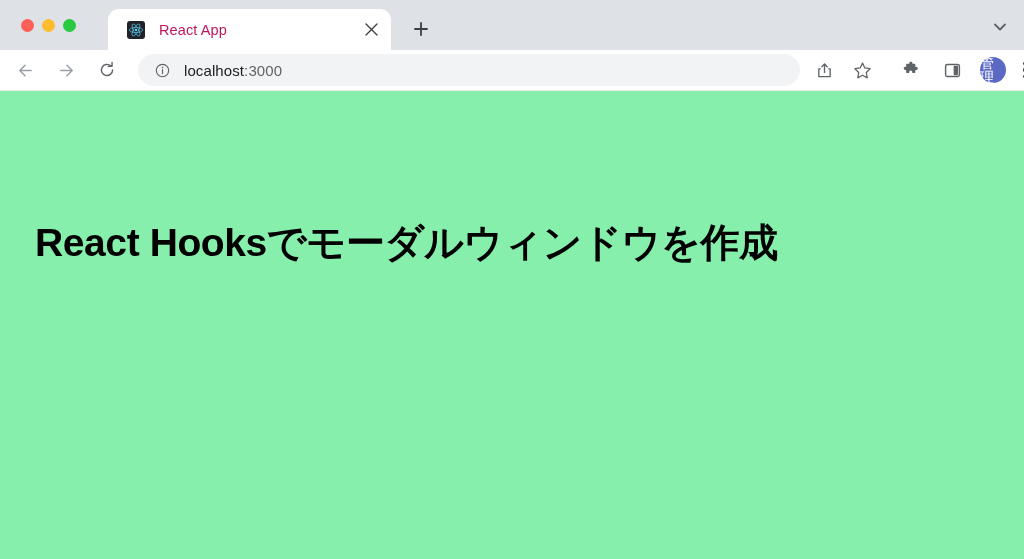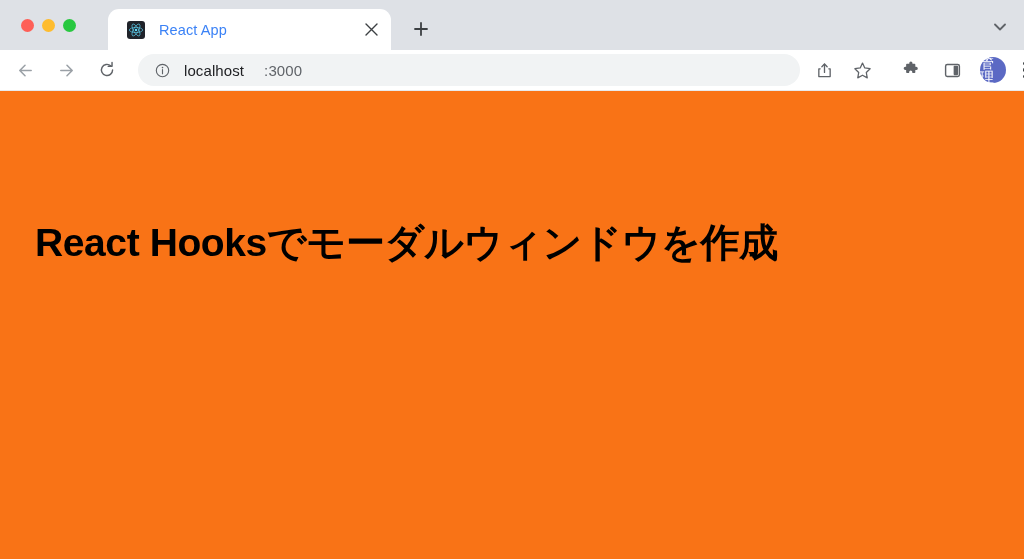--- a/index.html
+++ b/index.html
@@ -79,21 +79,21 @@
     display: flex;
     align-items: center;
     justify-content: center;
     flex: 0 0 auto;
   }
   .tab-favicon svg { display: block; }
 
   .tab-title {
     margin-left: 14px;
     font-size: 14.5px;
-    color: #3b82f6;
+    color: #be185d;
     letter-spacing: 0.1px;
     white-space: nowrap;
     overflow: hidden;
     text-overflow: ellipsis;
     flex: 1 1 auto;
   }
 
   .tab-close {
     width: 24px;
     height: 24px;
@@ -174,21 +174,21 @@
     justify-content: center;
   }
 
   .omnibox-url {
     margin-left: 14px;
     font-size: 15px;
     color: #202124;
     white-space: nowrap;
     letter-spacing: 0.1px;
   }
-  .omnibox-url .url-suffix { color: #5f6368; margin-left: 20px; }
+  .omnibox-url .url-suffix { color: #5f6368; }
 
   .toolbar-actions {
     display: flex;
     align-items: center;
     margin-left: 2px;
   }
   .action-btn {
     width: 28px;
     height: 28px;
     display: flex;
@@ -237,21 +237,21 @@
     width: 3.5px;
     height: 3.5px;
     border-radius: 50%;
     background: #3c4043;
     display: block;
   }
 
   
   .page-content {
     flex: 1 1 auto;
-    background: #f97316;
+    background: #86efac;
     overflow: hidden;
     position: relative;
   }
 
   .page-heading {
     margin: 0;
     padding: 0;
     position: absolute;
     left: 35px;
     top: 130px;

